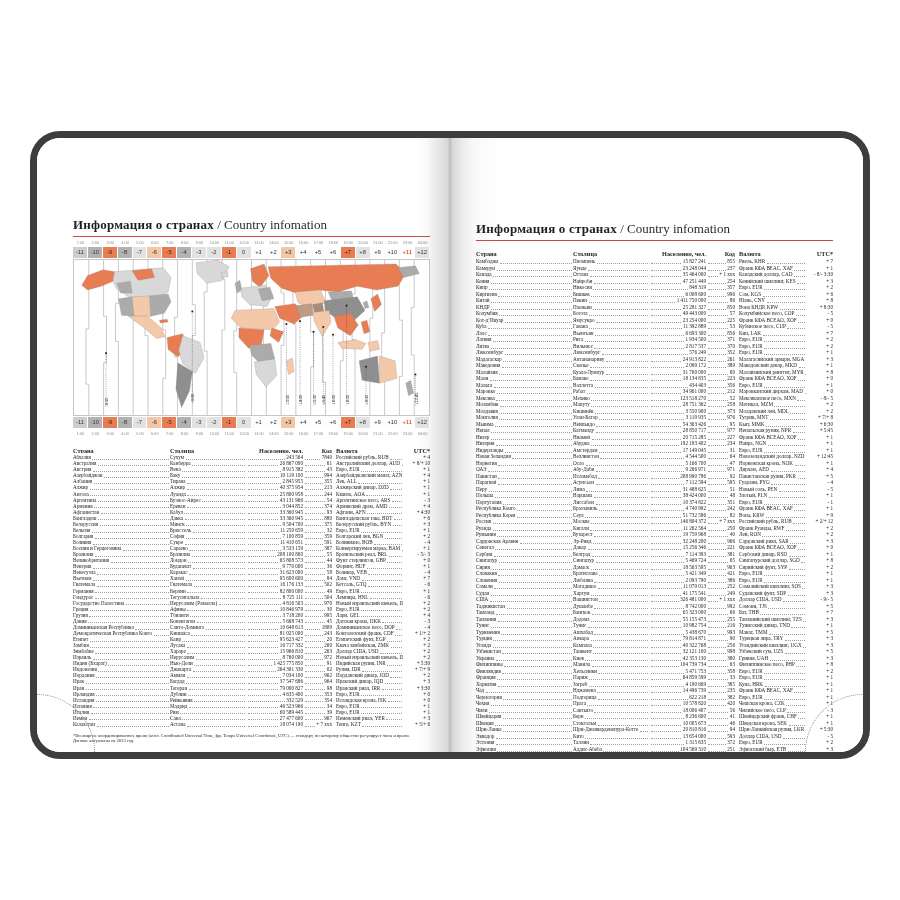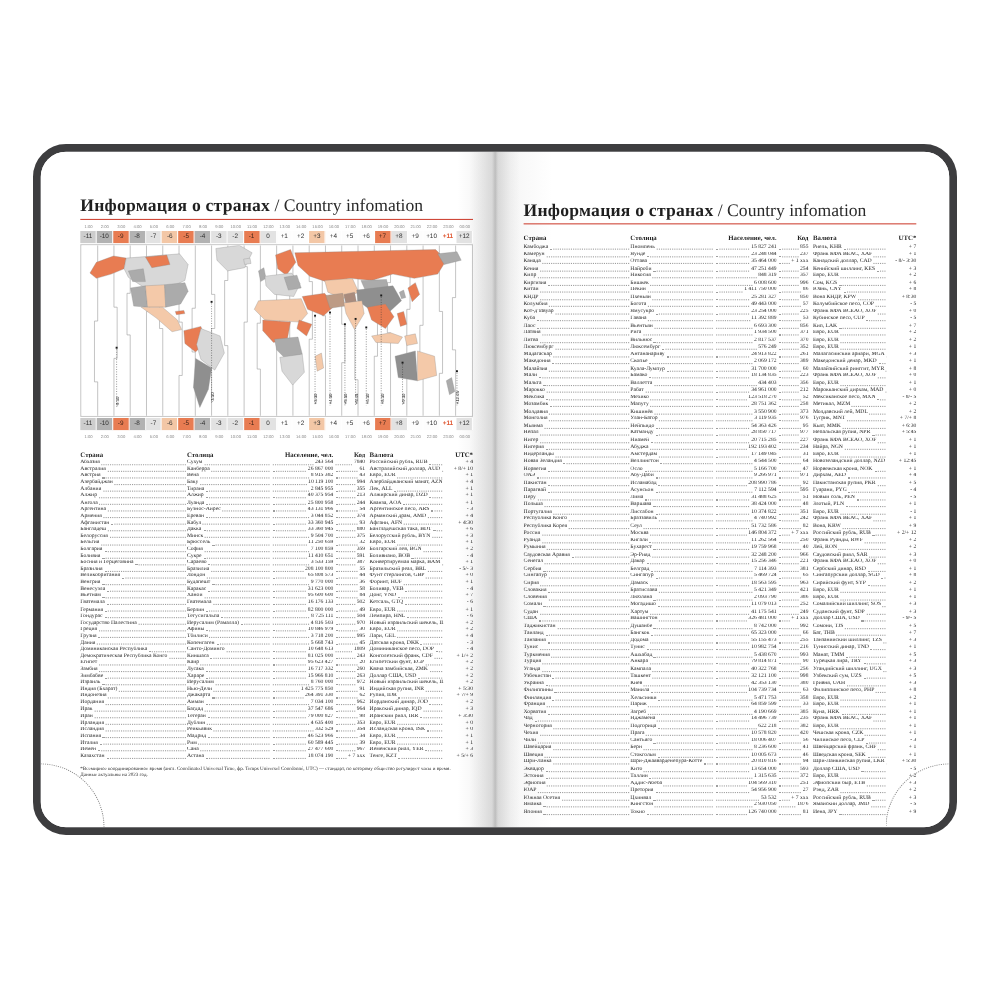--- a/index.html
+++ b/index.html
@@ -8,21 +8,21 @@
        -webkit-font-smoothing:antialiased;}
   .notebook{position:absolute;left:30px;top:131px;width:840px;height:628px;
     background:#fff;border:7px solid #3d3d3f;border-radius:30px;box-sizing:border-box;overflow:hidden;}
   .spread{display:flex;width:100%;height:100%;position:relative;}
   .page{width:50%;height:100%;position:relative;box-sizing:border-box;overflow:hidden;background:#fff;}
   .page-left{padding:42px 20px 0 36px;background:linear-gradient(to left,#ececec 0px,#ffffff 34px);}
   .page-right{padding:46px 30px 0 26px;background:linear-gradient(to right,#e7e7e7 0px,#f6f6f6 14px,#ffffff 52px);}
   .spine{position:absolute;left:50%;top:0;bottom:0;width:46px;transform:translateX(-50%);
     background:linear-gradient(to right,rgba(90,90,90,0) 0%,rgba(90,90,90,.14) 44%,rgba(60,60,60,.25) 50%,rgba(90,90,90,.12) 56%,rgba(90,90,90,0) 100%);
     pointer-events:none;z-index:5;}
-  .pg-title{font-size:16px;line-height:16px;white-space:nowrap;}
+  .pg-title{font-size:13px;line-height:16px;white-space:nowrap;margin-top:37px;}
   .pg-title b{font-weight:700;letter-spacing:.2px;}
   .pg-title span{font-weight:400;color:#2a2a2a;}
   .title-rule{border-bottom:1.6px solid #cf4839;margin-top:3px;}
   
   .tz-times{display:flex;margin-top:4px;}
   .tz-times .tz-time{flex:1;text-align:center;font-size:3.8px;line-height:5px;color:#8a8a8a;
      font-family:"Liberation Sans",sans-serif;white-space:nowrap;overflow:hidden;}
   .tz-offsets{display:flex;margin-top:1px;}
   .tz-cell{flex:1;height:11px;line-height:11px;text-align:center;font-size:5.8px;
      font-family:"Liberation Sans",sans-serif;color:#333;border-right:.8px solid #fff;box-sizing:border-box;}

